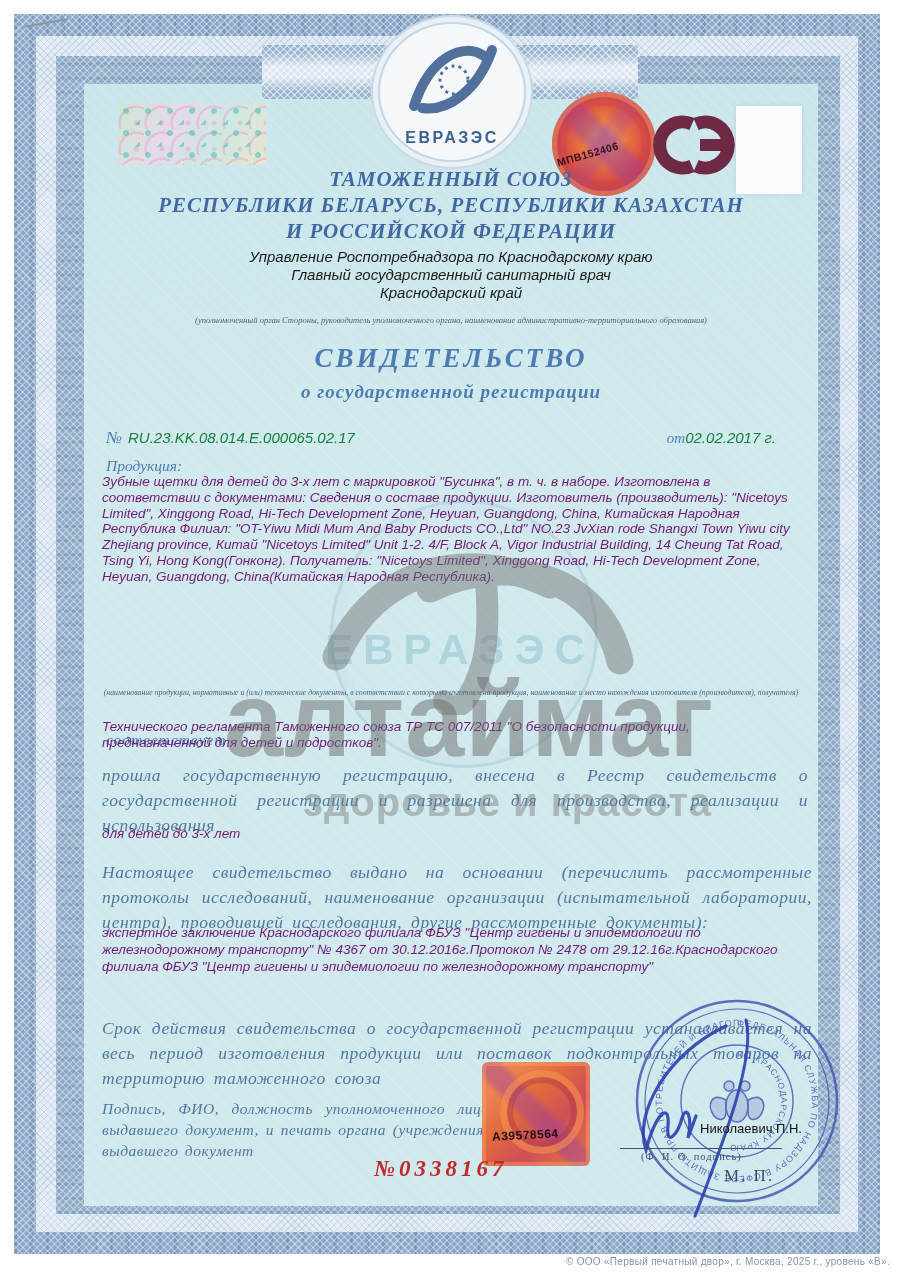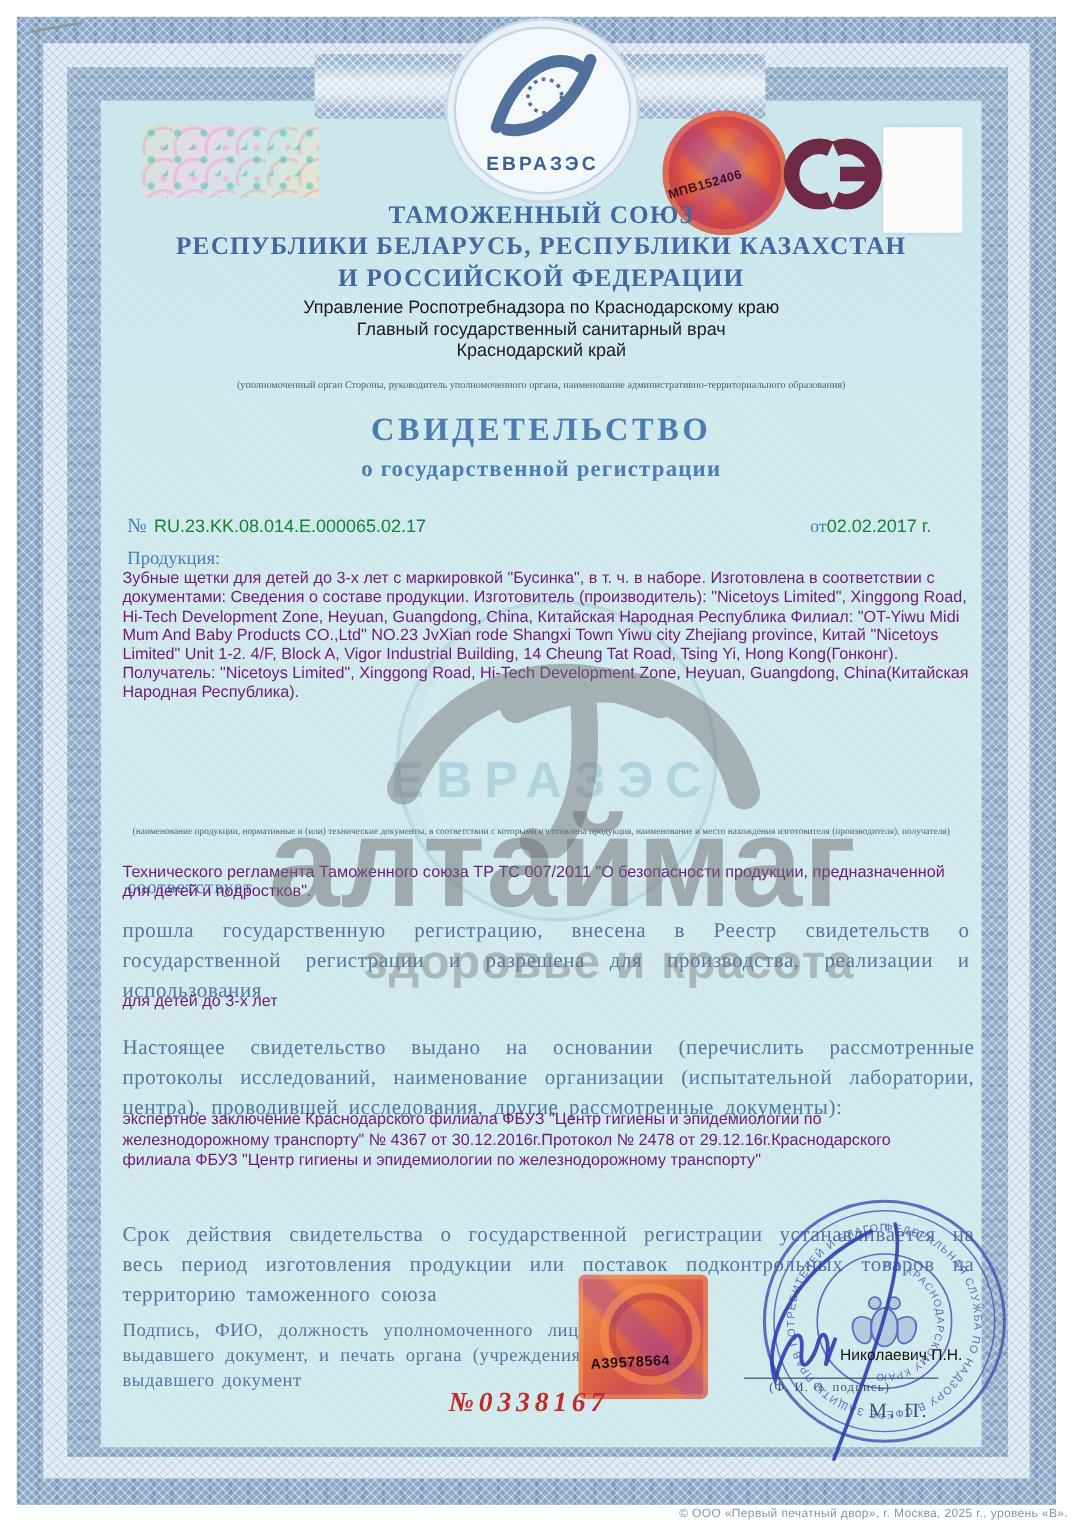--- a/index.html
+++ b/index.html
@@ -119,21 +119,21 @@
   .wm-brand{
     position:absolute;left:224px;top:666px;z-index:4;
     font-family:"Liberation Sans", sans-serif;font-weight:bold;font-size:106px;line-height:1;
     color:rgba(108,108,108,.5);letter-spacing:1px;
   }
   .wm-tagline{
     position:absolute;left:303px;top:780px;z-index:4;
     font-family:"Liberation Sans", sans-serif;font-weight:bold;font-size:40px;
     color:rgba(122,122,122,.45);letter-spacing:1px;
   }
-  .content{position:absolute;z-index:2;}
+  .content{position:absolute;z-index:2;font-style:italic;}
 
   
   .holo-square{
     position:absolute;left:482px;top:1062px;width:108px;height:104px;border-radius:6px;z-index:6;
     background:
       linear-gradient(45deg, transparent 40%, rgba(150,60,165,.4) 45% 55%, transparent 60%),
       linear-gradient(135deg, #ec8250 0 20%, #e06a3e 40%, #cf4f55 65%, #e07a48 100%);
     box-shadow:inset 0 0 0 4px rgba(250,170,110,.4);
   }
   .holo-square .ring{

